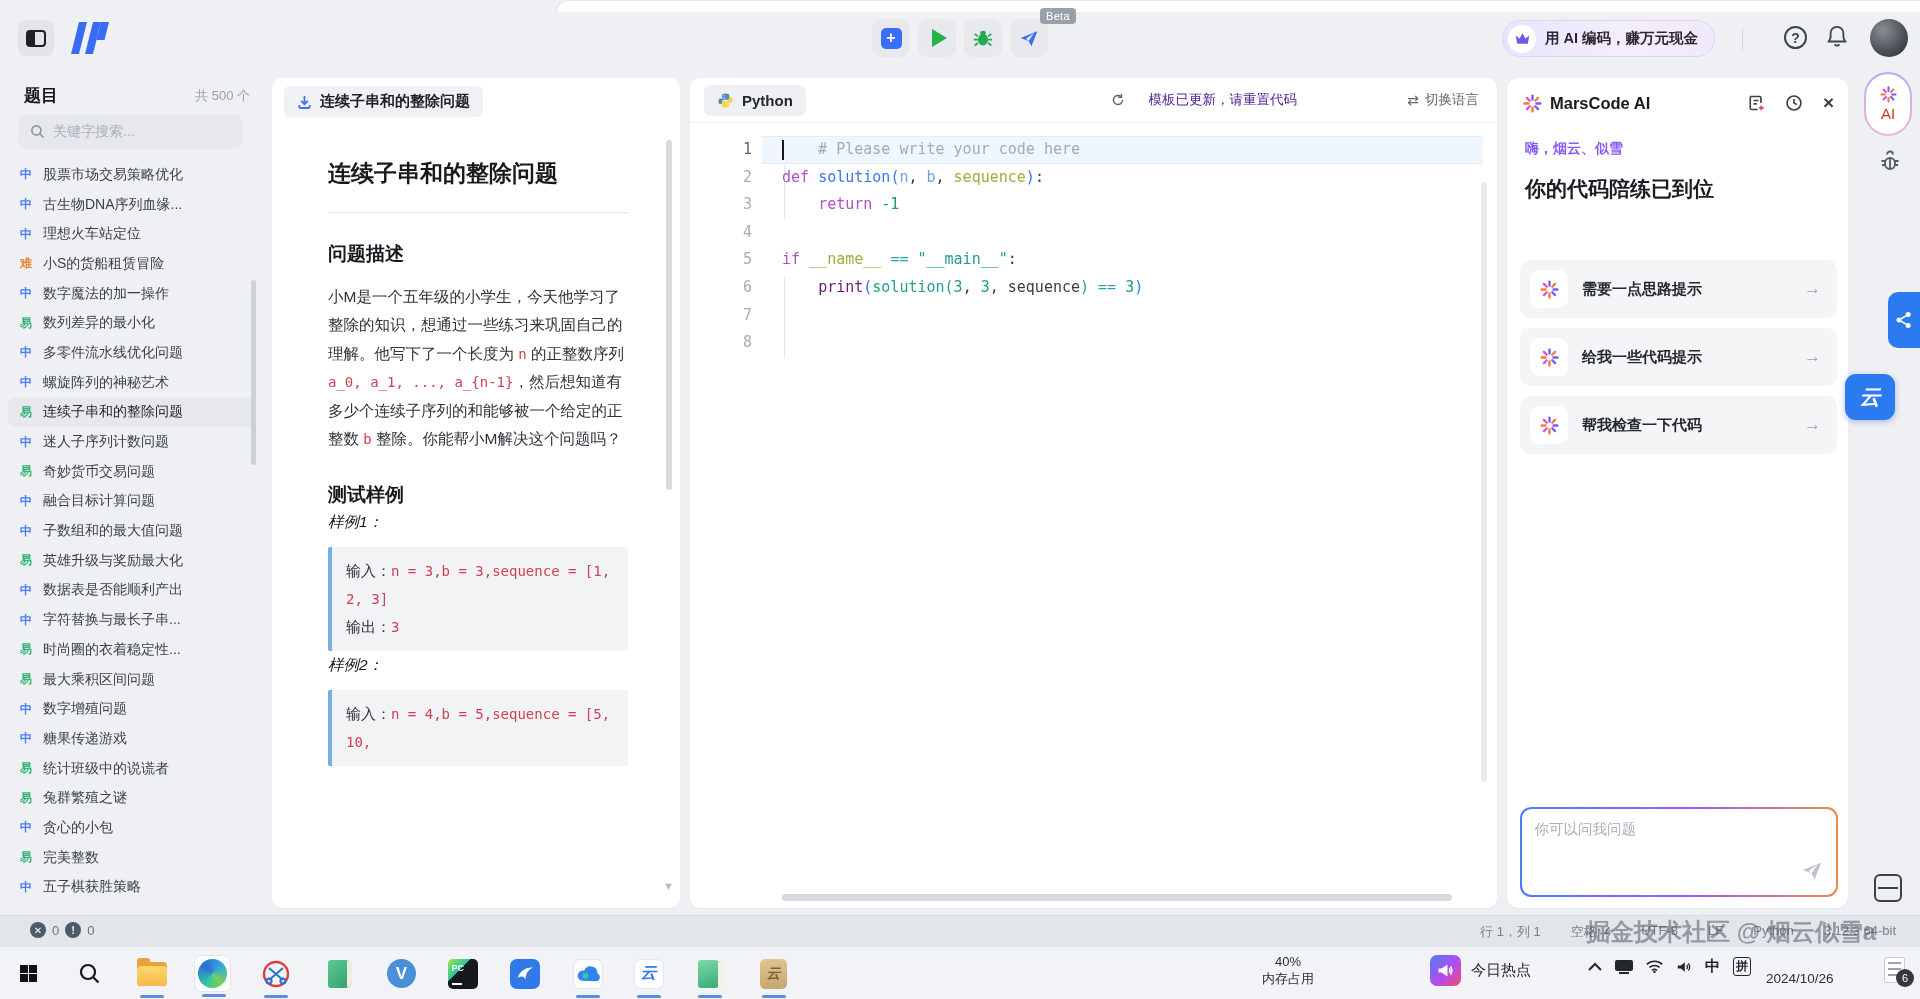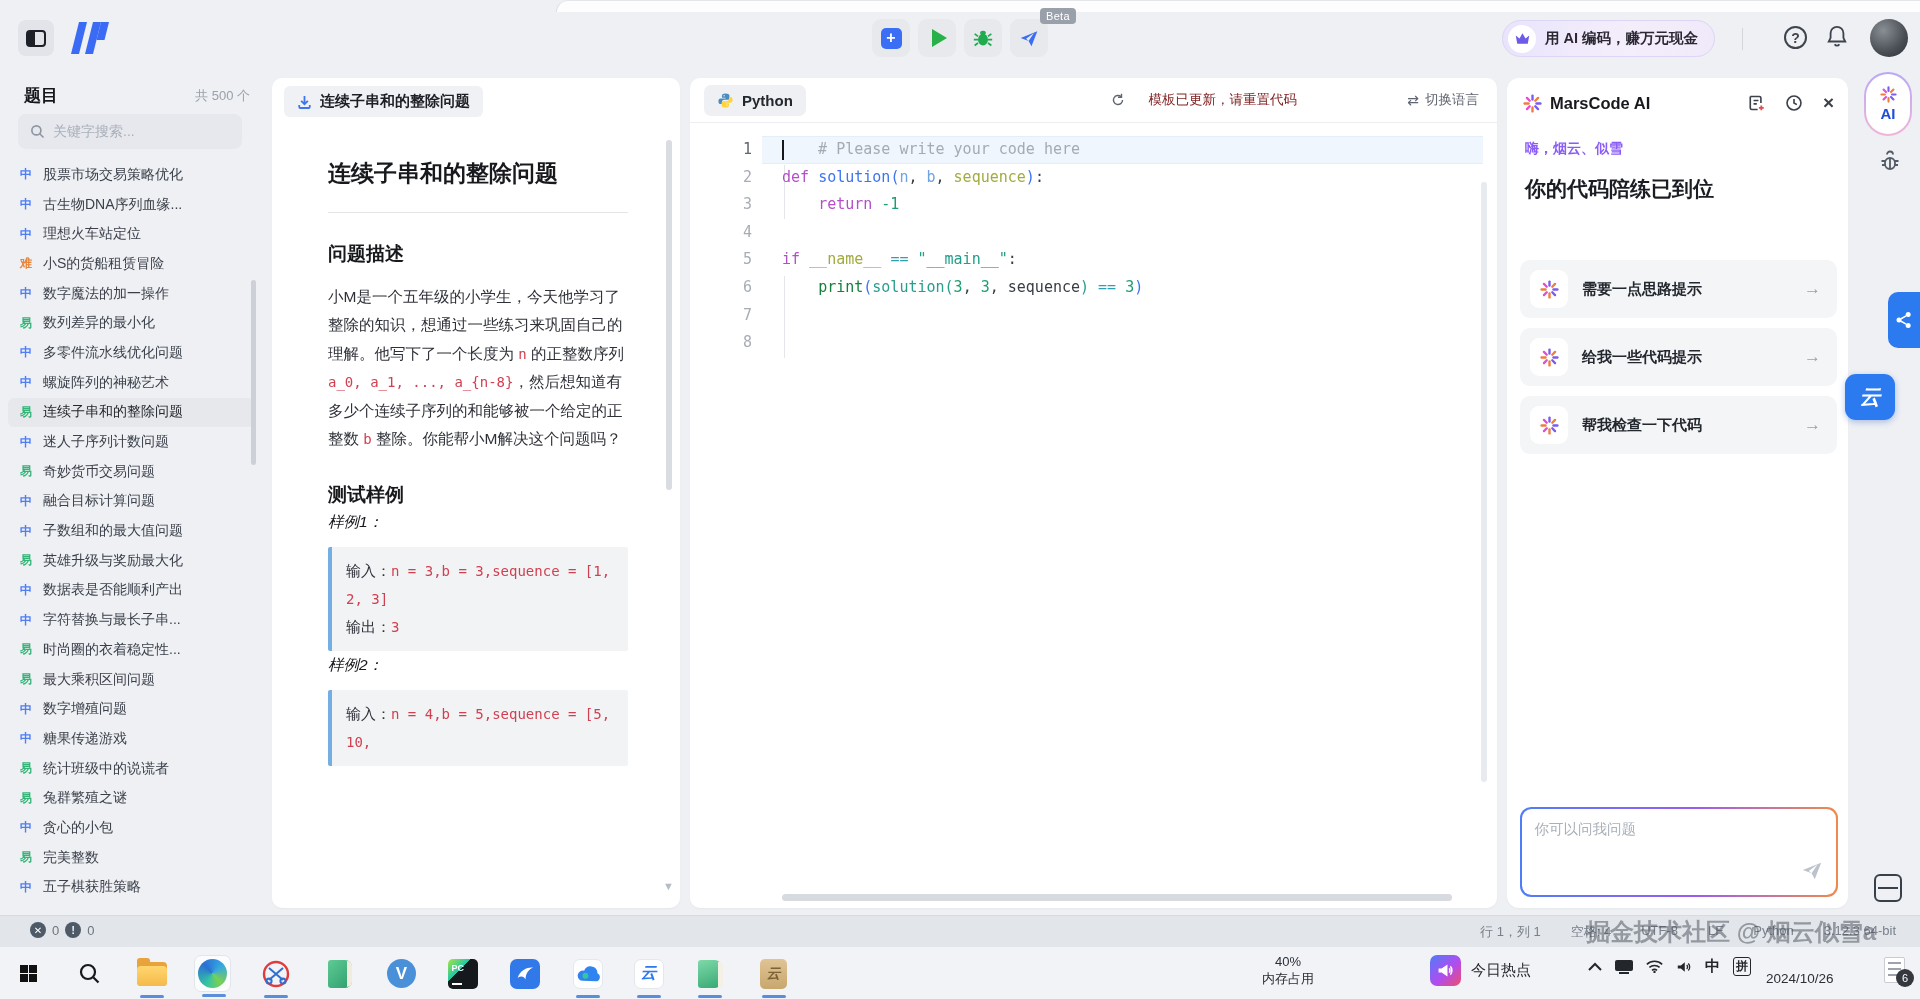--- a/index.html
+++ b/index.html
@@ -56,36 +56,36 @@
   .ex-label{margin-top:4px;font-size:15.5px;font-weight:normal;font-style:italic;color:#17191d;}
   .ex-quote{margin-top:14px;background:#f2f3f5;border-left:4px solid #74aee3;border-radius:2px;padding:10px 14px;font-size:15px;line-height:28px;color:#2e3138;}
   #problem-vscroll{position:absolute;right:8px;top:62px;width:6px;height:350px;background:#d9dce1;border-radius:3px;}
   #problem-down{position:absolute;right:6px;bottom:16px;font-size:11px;color:#b6bcc5;}
 
   
   #editor-card{left:690px;top:78px;width:807px;height:830px;overflow:hidden;}
   #editor-header{position:absolute;left:0;top:0;right:0;height:45px;border-bottom:1px solid #eceef1;}
   #lang-chip{position:absolute;left:14px;top:7px;height:31px;background:#eef0f3;border-radius:7px;display:flex;align-items:center;gap:8px;padding:0 13px;cursor:pointer;}
   #lang-chip b{font-size:15px;color:#23272e;}
-  #tpl-notice{position:absolute;right:200px;top:13px;display:flex;align-items:center;gap:24px;font-size:13.5px;color:#7f1d1d;cursor:pointer;}
+  #tpl-notice{position:absolute;right:200px;top:13px;display:flex;align-items:center;gap:24px;font-size:13.5px;color:#4c1d95;cursor:pointer;}
   #lang-switch{position:absolute;right:18px;top:13px;display:flex;align-items:center;gap:6px;font-size:13.5px;color:#5f6670;cursor:pointer;}
   .gicon{font-size:14px;color:#5f6670;}
   #code-area{position:absolute;left:0;top:46px;right:0;bottom:0;font-family:"DejaVu Sans Mono","Liberation Mono",monospace;font-size:15px;}
   #line-hl{position:absolute;left:72px;top:12px;right:14px;height:27.6px;background:#eff6fd;border-top:1px solid #e4eef9;border-bottom:1px solid #e4eef9;}
   #cursor{position:absolute;left:92px;top:16px;width:1.6px;height:20px;background:#16181c;}
   #gutter{position:absolute;left:0;top:12px;width:62px;text-align:right;color:#a7adb5;}
   #gutter .ln{height:27.6px;line-height:27.6px;}
   #gutter .ln:first-child{color:#5f6670;}
   #code-lines{position:absolute;left:92px;top:12px;right:0;}
   .cl{height:27.6px;line-height:27.6px;white-space:pre;}
   #indent-guide-a{position:absolute;left:94px;top:41px;width:1px;height:54px;background:#e4e6ea;}
   #indent-guide-b{position:absolute;left:94px;top:152px;width:1px;height:82px;background:#e4e6ea;}
   .tk-k{color:#b44fc9;} .tk-f{color:#3e74ee;} .tk-p{color:#6fa3e2;} .tk-q{color:#a3ab3f;}
   .tk-c{color:#a6aab2;} .tk-n{color:#1f9e6d;} .tk-s{color:#219e8b;} .tk-o{color:#2f9fb3;}
-  .tk-pr{color:#15803d;} .tk-cl{color:#2a9d8f;} .tk-b1{color:#3e74ee;} .tk-b2{color:#2a9d8f;} .tk-d{color:#383c44;}
+  .tk-pr{color:#701a75;} .tk-cl{color:#2a9d8f;} .tk-b1{color:#3e74ee;} .tk-b2{color:#2a9d8f;} .tk-d{color:#383c44;}
   #editor-hscroll{position:absolute;left:92px;bottom:7px;width:670px;height:7px;background:#d7dade;border-radius:4px;cursor:pointer;}
   #editor-vscroll{position:absolute;right:10px;top:58px;width:6px;height:600px;background:#e7eaee;border-radius:3px;cursor:pointer;}
 
   
   #ai-card{left:1507px;top:78px;width:341px;height:830px;border-radius:12px;}
   #ai-header{position:absolute;left:16px;top:12px;right:14px;height:26px;display:flex;align-items:center;gap:8px;}
   #ai-title{font-size:16.5px;font-weight:bold;color:#17191d;flex:1;}
   .ai-hicon{cursor:pointer;margin-left:12px;display:flex;align-items:center;}
   #ai-greet1{position:absolute;left:18px;top:62px;font-size:14px;font-weight:bold;color:#8b5cf6;}
   #ai-greet2{position:absolute;left:18px;top:97px;font-size:21px;font-weight:bold;color:#1a1d24;}
@@ -95,21 +95,21 @@
   .sug-label{flex:1;font-size:15px;font-weight:bold;color:#23272e;}
   .sug-arrow{font-size:17px;color:#9aa1ab;}
   #ai-input-wrap{position:absolute;left:13px;top:729px;width:318px;height:90px;border-radius:11px;padding:1.6px;background:linear-gradient(90deg,#4f7df7,#9a5cf0 55%,#ef8a4b);cursor:text;}
   #ai-input{position:relative;width:100%;height:100%;background:#fff;border-radius:9.5px;}
   #ai-input-ph{position:absolute;left:13px;top:11px;font-size:14.5px;color:#a9b0ba;}
   #ai-send{position:absolute;right:13px;bottom:10px;cursor:pointer;}
 
   
   #rail-ai{left:1864px;top:72px;width:48px;height:64px;border-radius:24px;padding:1.6px;background:linear-gradient(180deg,#b9a8f8,#f0b6d8);cursor:pointer;}
   #rail-ai-inner{width:100%;height:100%;background:#fff;border-radius:23px;display:flex;flex-direction:column;align-items:center;justify-content:center;gap:2px;}
-  #rail-ai-label{font-size:15px;font-weight:bold;color:#1d4ed8;}
+  #rail-ai-label{font-size:15px;font-weight:normal;color:#c2410c;}
   #rail-debug{left:1878px;top:150px;cursor:pointer;}
   #rail-share{left:1888px;top:292px;width:32px;height:56px;background:#2b7af0;border-radius:10px 0 0 10px;display:flex;align-items:center;justify-content:center;cursor:pointer;}
   #rail-cloud{left:1845px;top:374px;width:50px;height:46px;background:#2b7af0;border-radius:11px;display:flex;align-items:center;justify-content:center;cursor:pointer;box-shadow:0 2px 6px rgba(40,90,200,.35);}
   #rail-cloud span{color:#fff;font-size:21px;font-weight:bold;font-style:italic;}
   #rail-layout{left:1874px;top:874px;width:28px;height:28px;border:2.4px solid #3a404a;border-radius:6px;cursor:pointer;position:absolute;}
   #rail-layout::after{content:"";position:absolute;left:2px;right:2px;top:11px;height:2.4px;background:#3a404a;}
 
   
   #statusbar{left:0;top:915px;width:1920px;height:31px;background:#e2e5e9;border-top:1px solid #d7dade;}
   #status-left{position:absolute;left:30px;top:6px;display:flex;align-items:center;gap:6px;font-size:13px;color:#6b7480;}
@@ -327,21 +327,21 @@
           <path d="M10 2v10M5.5 8.5L10 13l4.5-4.5"></path>
           <path d="M3 14v2.5a1.5 1.5 0 0 0 1.5 1.5h11a1.5 1.5 0 0 0 1.5-1.5V14"></path>
         </g>
       </svg>
       <b>连续子串和的整除问题</b>
     </div>
     <div id="problem-body">
       <div id="problem-title">连续子串和的整除问题</div>
       <hr id="problem-hr">
       <div class="p-h2">问题描述</div>
-      <div id="desc-p"><span>小M是一个五年级的小学生，今天他学习了整除的知识，想通过一些练习来巩固自己的理解。他写下了一个长度为 </span><span class="inline-code">n</span><span> 的正整数序列 </span><span class="inline-code">a_0, a_1, ..., a_{n-8}</span><span>，然后想知道有多少个连续子序列的和能够被一个给定的正整数 </span><span class="inline-code">b</span><span> 整除。你能帮小M解决这个问题吗？</span></div>
+      <div id="desc-p"><span>小M是一个五年级的小学生，今天他学习了整除的知识，想通过一些练习来巩固自己的理解。他写下了一个长度为 </span><span class="inline-code">n</span><span> 的正整数序列 </span><span class="inline-code">a_0, a_1, ..., a_{n-1}</span><span>，然后想知道有多少个连续子序列的和能够被一个给定的正整数 </span><span class="inline-code">b</span><span> 整除。你能帮小M解决这个问题吗？</span></div>
       <div class="p-h2">测试样例</div>
       <div id="examples">
           <div class="ex-label">样例1：</div>
           <div class="ex-quote">
             <div><span>输入：</span><span class="inline-code">n = 3,b = 3,sequence = [1, 2, 3]</span></div>
             <div><span>输出：</span><span class="inline-code">3</span></div>
           </div>
           <div class="ex-label">样例2：</div>
           <div class="ex-quote">
             <div><span>输入：</span><span class="inline-code">n = 4,b = 5,sequence = [5, 10,</span></div>

